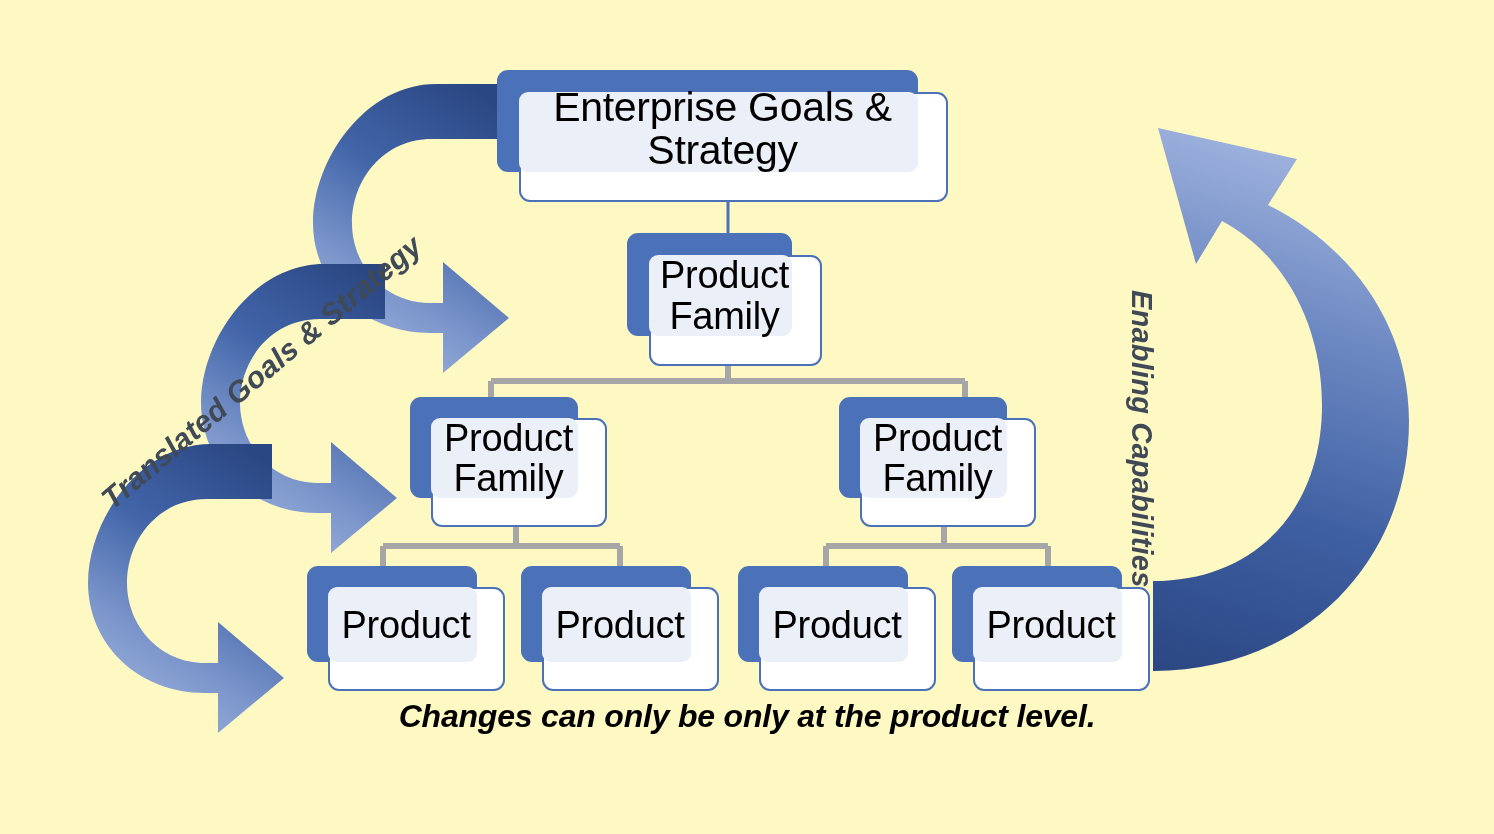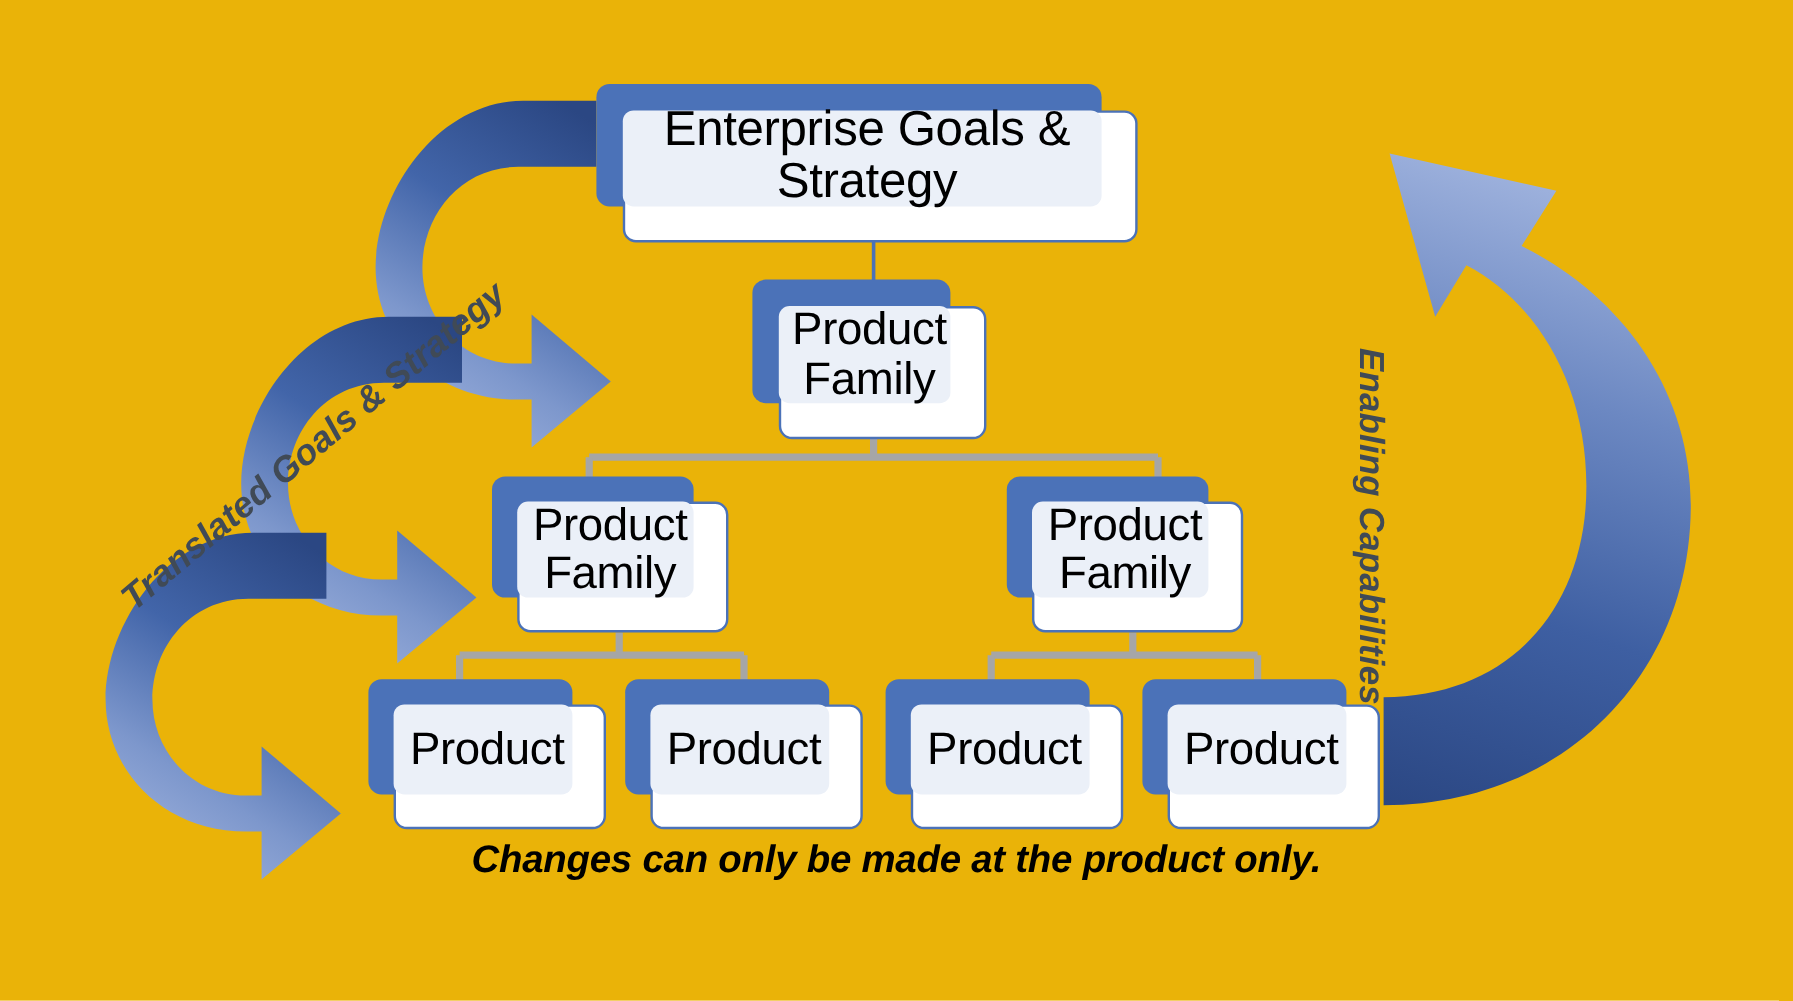--- a/index.html
+++ b/index.html
@@ -8,21 +8,21 @@
     padding: 0;
     background: #ffffff;
   }
   body {
     font-family: "Liberation Sans", sans-serif;
   }
   #stage {
     position: relative;
     width: 1494px;
     height: 834px;
-    background: #eab308;
+    background: #fef9c3;
     overflow: hidden;
   }
   #stage svg.layer {
     position: absolute;
     left: 0;
     top: 0;
     width: 1494px;
     height: 834px;
   }
 
@@ -293,15 +293,15 @@
     <div class="back" style="width:170px; height:96px;"></div>
     <div class="front" style="left:21px; top:21px; width:177px; height:104px;"></div>
     <div class="inner" style="left:21px; top:21px; width:149px; height:75px;"></div>
     <div class="label" style="width:198px; height:118px; font-size:38px;">Product</div>
   </div>
 
   <div class="side-caption" id="caption-translated">Translated Goals &amp; Strategy</div>
 
   <div class="side-caption" id="caption-enabling">Enabling Capabilities</div>
 
-  <div id="bottom-caption">Changes can only be made at the product only.</div>
+  <div id="bottom-caption">Changes can only be only at the product level.</div>
 
 </div>
 
 </body></html>

